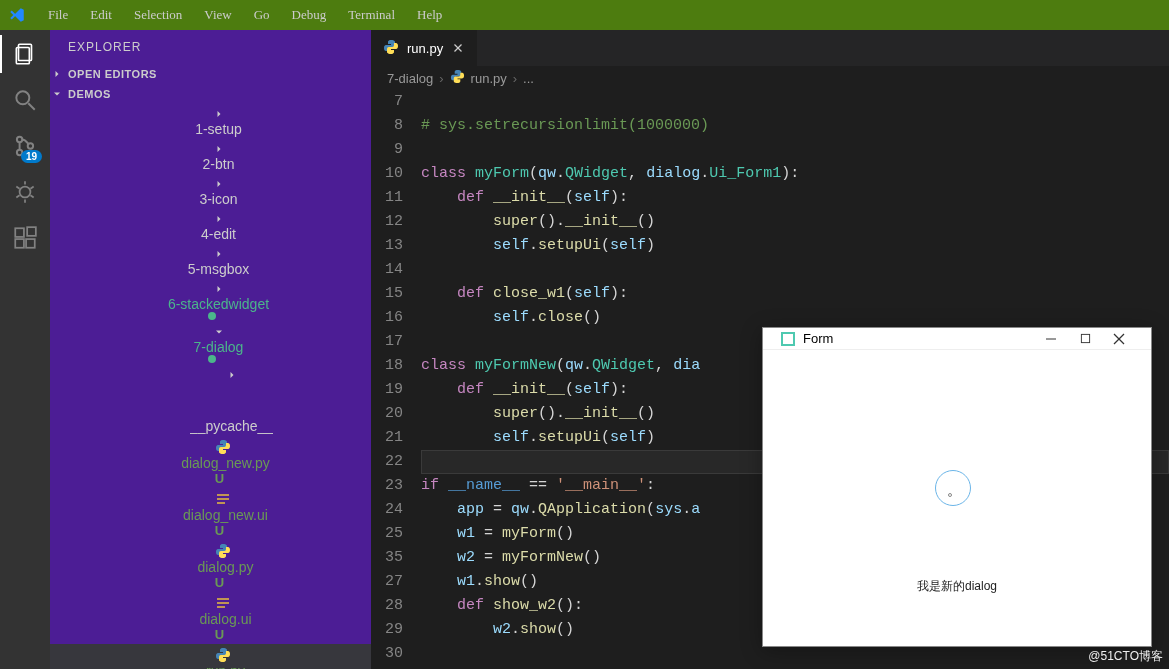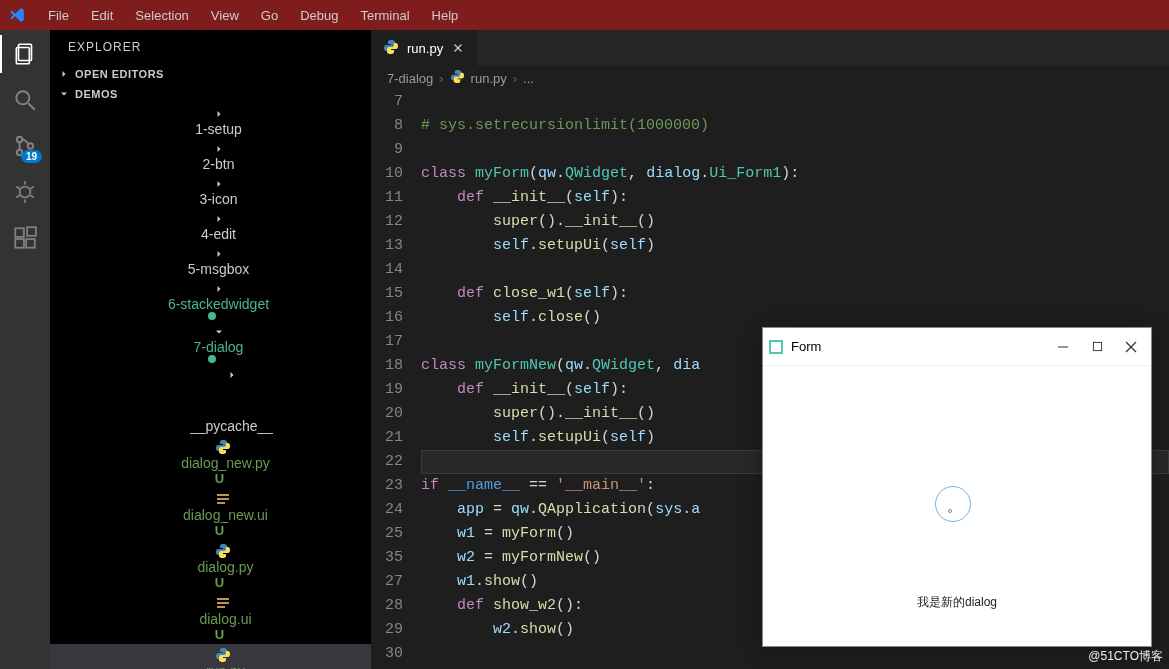--- a/index.html
+++ b/index.html
@@ -8,24 +8,25 @@
   background: #1e1e1e;
   color: #cccccc;
   width: 1169px;
   height: 669px;
   overflow: hidden;
   position: relative;
   font-size: 13px;
 }
 .titlebar {
   height: 30px;
-  background: #7f1d1d;
+  background: #4d7c0f;
   display: flex;
   align-items: center;
   padding: 4px 8px;
+  font-family: Liberation Serif, serif;
 }
 .logo {
   width: 18px;
   height: 18px;
   margin-right: 12px;
   color: #2188ff;
 }
 .menu {
   display: flex;
   gap: 2px;
@@ -85,32 +86,32 @@
   color: #fff;
   border-radius: 10px;
   font-size: 10px;
   font-weight: bold;
   padding: 1px 5px;
   min-width: 16px;
   text-align: center;
 }
 .sidebar {
   width: 321px;
-  background: #000000;
+  background: #4c1d95;
   display: flex;
   flex-direction: column;
 }
 .sidebar-title {
   padding: 10px 18px;
   font-size: 12px;
   color: #cccccc;
   letter-spacing: 1px;
 }
 .section-hdr {
-  padding: 3px 7px;
+  padding: 3px 0;
   font-size: 11px;
   font-weight: bold;
   color: #cccccc;
   display: flex;
   align-items: center;
   gap: 4px;
   cursor: pointer;
   letter-spacing: 0.5px;
 }
 .tree {
@@ -232,24 +233,24 @@
   top: 327px;
   left: 762px;
   width: 390px;
   height: 320px;
   background: #fff;
   border: 1px solid #888;
   box-shadow: 0 4px 20px rgba(0,0,0,0.3);
   color: #000;
 }
 .form-titlebar {
-  height: 38px;
-  display: flex;
-  align-items: center;
-  padding: 0 6px;
+  height: 22px;
+  display: flex;
+  align-items: center;
+  padding: 0 18px;
   font-size: 13px;
   border-bottom: 1px solid #eee;
 }
 .form-icon {
   width: 14px;
   height: 14px;
   border: 2px solid #4ec9b0;
   margin-right: 8px;
 }
 .form-title { flex: 1; }

